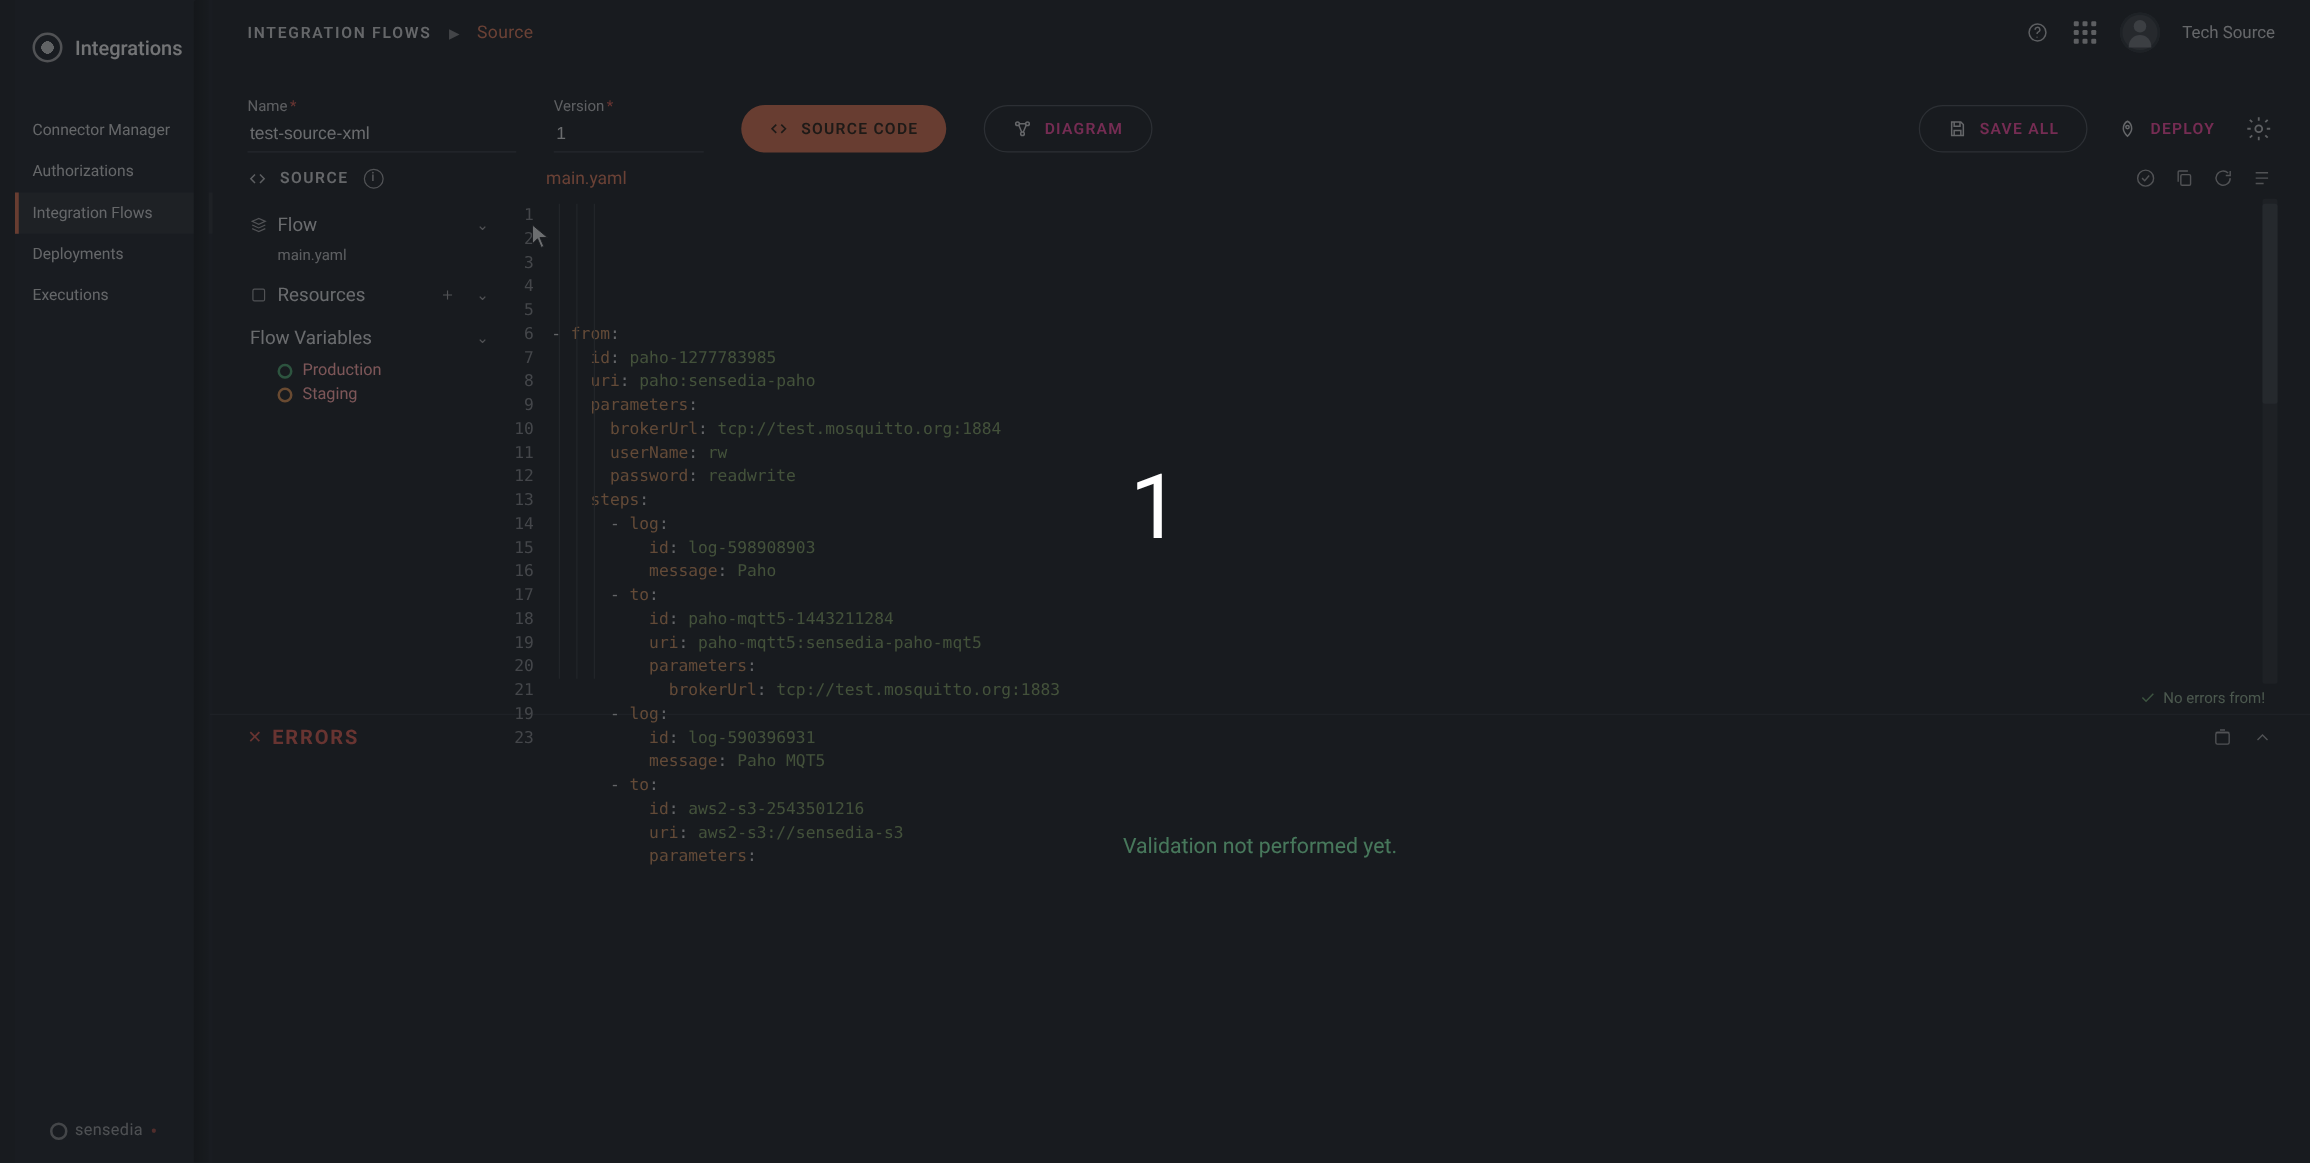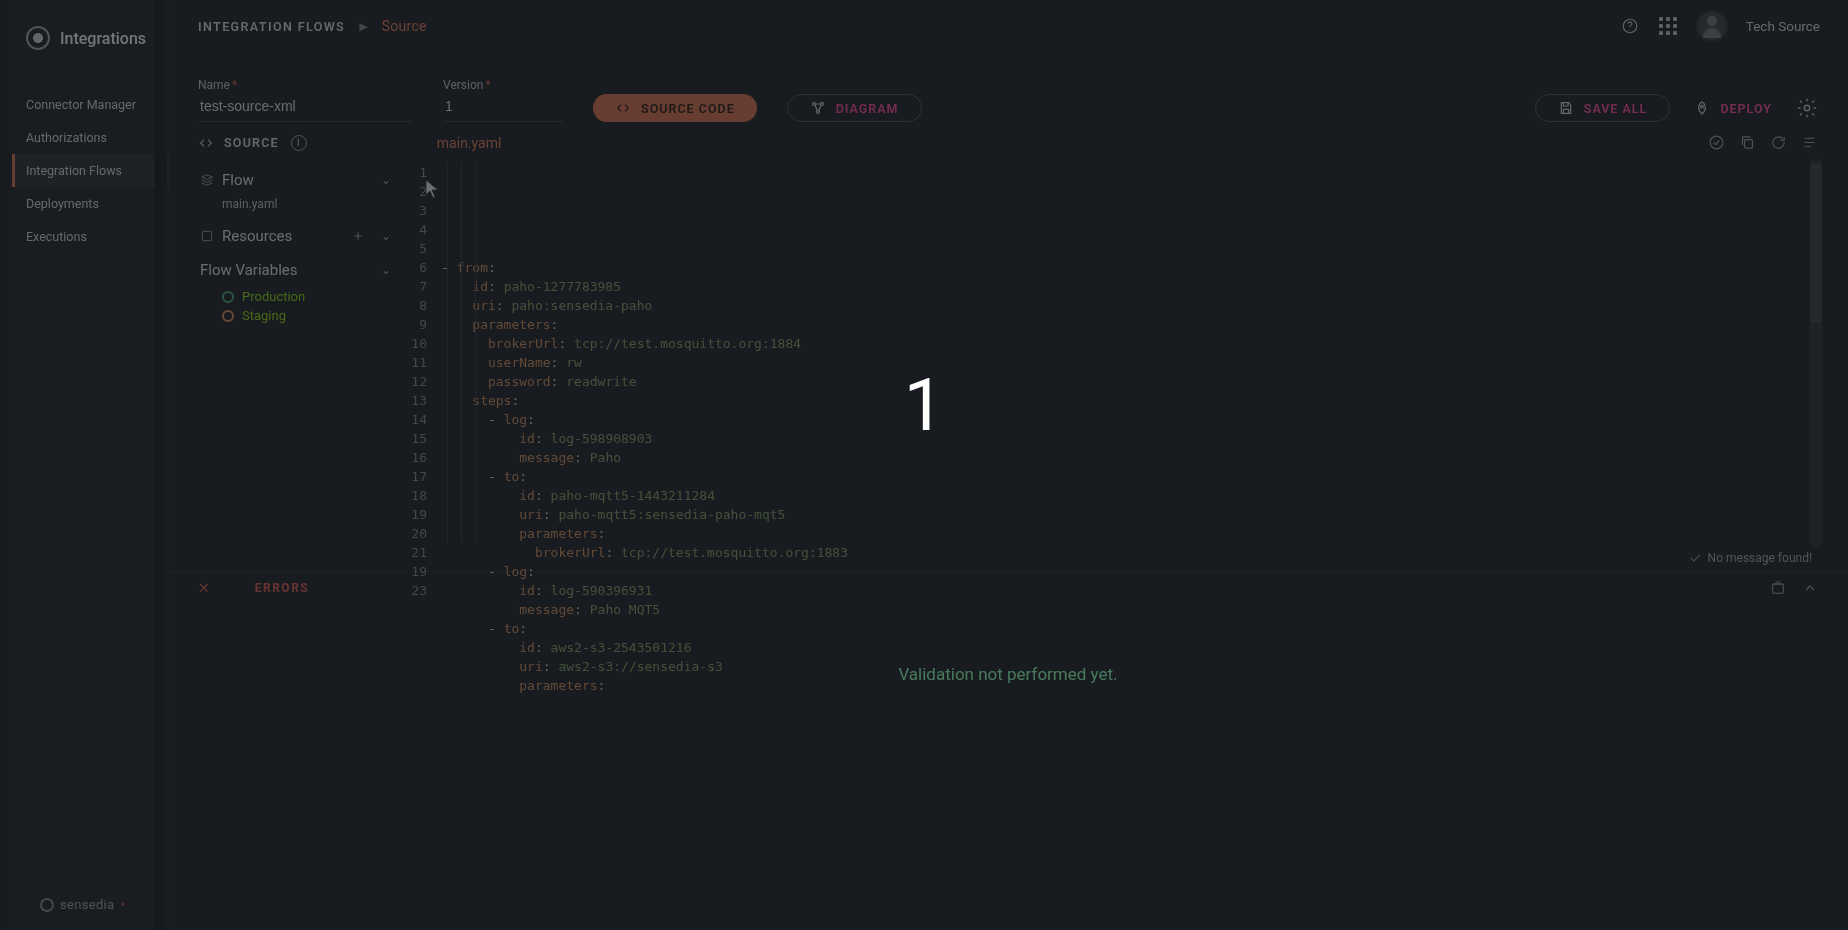--- a/index.html
+++ b/index.html
@@ -77,21 +77,21 @@
   .field-name{width:215px;}
   .field-version{width:120px;}
   .field-label{font-size:12px;color:#b7b8ba;margin-bottom:0;}
   .field-label .req{color:#cf5a4f;margin-left:2px;}
   .field-input{
     background:transparent;border:none;border-bottom:1px solid #3a3f45;
     color:#d3d4d6;font-size:14px;padding:6px 2px 7px 2px;outline:none;width:100%;
   }
   .pill-btn{
     display:inline-flex;align-items:center;gap:10px;
-    border-radius:22px;padding:0 22px;height:28px;font-size:12.5px;
+    border-radius:22px;padding:0 22px;height:38px;font-size:12.5px;
     letter-spacing:1px;font-weight:600;cursor:pointer;
   }
   .pill-primary{background:#cf6d4f;color:#2b2016;}
   .pill-outline{border:1px solid #4a4f55;color:#ec4899;background:transparent;}
   .pill-btn svg{width:16px;height:16px;}
   .form-right{margin-left:auto;display:flex;align-items:center;gap:18px;}
   .gear-icon svg{width:22px;height:22px;stroke:#b7b8ba;fill:none;stroke-width:1.6;}
 
   
   .source-bar{
@@ -105,21 +105,21 @@
   .src-right svg{width:17px;height:17px;stroke:#9b9c9e;fill:none;stroke-width:1.6;}
 
   
   .editor-wrap{display:flex;padding:2px 26px 0 30px;height:390px;}
   .left-tree{width:195px;padding-top:6px;}
   .tree-section{display:flex;align-items:center;gap:8px;padding:6px 2px;font-size:15px;color:#d3d4d6;}
   .tree-section .chev{margin-left:auto;color:#9b9c9e;font-size:12px;}
   .tree-section .plusicon{color:#9b9c9e;font-size:14px;margin-left:auto;}
   .tree-section svg{width:14px;height:14px;stroke:#9b9c9e;fill:none;}
   .tree-child{padding-left:24px;font-size:12px;color:#b7b8ba;margin:2px 0 10px 0;}
-  .env-row{display:flex;align-items:center;gap:8px;padding-left:24px;font-size:13px;margin:4px 0;color:#84cc16;}
+  .env-row{display:flex;align-items:center;gap:8px;padding-left:24px;font-size:13px;margin:4px 0;color:#fca5a5;}
   .env-dot{width:12px;height:12px;border:2px solid;border-radius:50%;}
   .env-dot.green{border-color:#4da06e;}
   .env-dot.orange{border-color:#d08a4e;}
 
   .code-area{flex:1;display:flex;position:relative;}
   .gutter{
     width:44px;text-align:right;padding:4px 10px 4px 0;
     font:13px/19px "Consolas","Menlo",monospace;color:#7f8286;
     user-select:none;
   }
@@ -143,21 +143,21 @@
   
   .status-row{display:flex;align-items:center;justify-content:flex-end;
     padding:4px 36px 6px 30px;font-size:12px;color:#8fa98f;}
   .status-row svg{width:14px;height:14px;stroke:#6fa070;fill:none;margin-right:6px;}
 
   
   .errors-head{
     display:flex;align-items:center;padding:8px 30px;border-top:1px solid #2b3035;
   }
   .errors-head .x{color:#cf5a4f;font-size:14px;margin-right:8px;}
-  .errors-head .lbl{color:#cf5a4f;font-size:12px;letter-spacing:1.5px;font-weight:700;margin-left:37px;}
+  .errors-head .lbl{color:#cf5a4f;font-size:16px;letter-spacing:1.5px;font-weight:700;}
   .errors-head-right{margin-left:auto;display:flex;gap:16px;}
   .errors-head-right svg{width:16px;height:16px;stroke:#9b9c9e;fill:none;stroke-width:1.6;}
   .errors-body{
     padding:60px 0;text-align:center;font-size:17px;color:#86efac;
   }
 
   
   .dim-overlay{
     position:absolute;inset:0;background:rgba(20,22,25,.55);pointer-events:none;
   }
@@ -392,21 +392,21 @@
             <path d="M1 1l0 15 4-4 3 7 2-1-3-7 6 0z" fill="#d8d9da" stroke="#2a2e32" stroke-width=".8"></path>
           </svg>
       </div>
     </div>
   </div>
 
   <div class="status-row">
     <svg viewBox="0 0 24 24" stroke-width="2">
         <path d="M5 12l5 5L20 7"></path>
       </svg>
-    <span>No message found!</span>
+    <span>No errors from!</span>
   </div>
 
   <div class="errors-head">
     <span class="x">✕</span>
     <span class="lbl">ERRORS</span>
     <div class="errors-head-right">
       <span>
           <svg viewBox="0 0 24 24">
             <rect x="4" y="6" width="16" height="14" rx="2"></rect>
             <path d="M9 3h6M4 6h16"></path>

